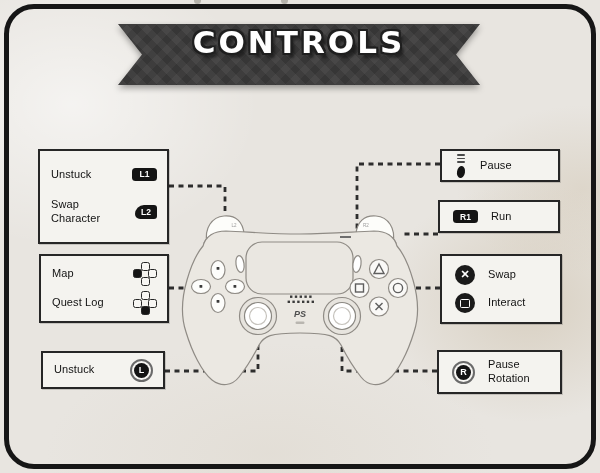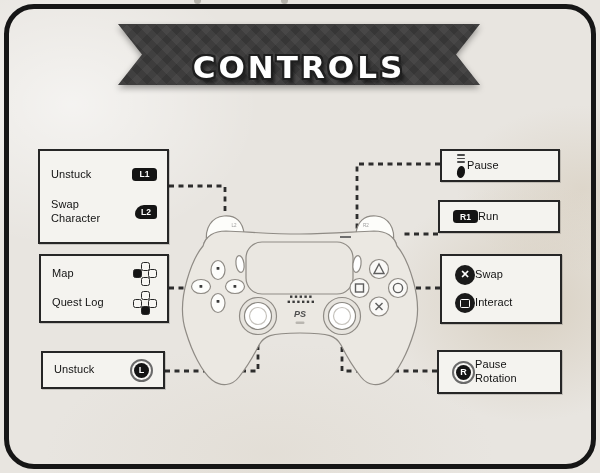--- a/index.html
+++ b/index.html
@@ -19,36 +19,36 @@
   }
   .artifact{position:absolute;top:0;height:4px;width:7px;background:#9a968f;opacity:.65;border-radius:0 0 4px 4px;}
   .banner-wrap{position:absolute;left:118px;top:24px;width:362px;height:61px;filter:drop-shadow(0 3px 3px rgba(0,0,0,0.35));}
   .banner{
     width:100%;height:100%;
     background-color:#3e3d3d;
     background-image:
       repeating-linear-gradient(45deg, rgba(255,255,255,0.05) 0 7px, transparent 7px 14px),
       repeating-linear-gradient(135deg, rgba(0,0,0,0.12) 0 7px, transparent 7px 14px);
     clip-path:polygon(0 0,100% 0,calc(100% - 24px) 50%,100% 100%,0 100%,24px 50%);
-    display:flex;align-items:flex-end;justify-content:center;
+    display:flex;align-items:flex-start;justify-content:center;
   }
   .banner-title{
     font-family:"DejaVu Sans",sans-serif;font-weight:bold;font-size:31px;letter-spacing:3px;color:#ffffff;
     text-shadow:-2px -2px 0 #1f1f1f,2px -2px 0 #1f1f1f,-2px 2px 0 #1f1f1f,2px 2px 0 #1f1f1f,
       0 -2px 0 #1f1f1f,0 2px 0 #1f1f1f,-2px 0 0 #1f1f1f,2px 0 0 #1f1f1f,4px 5px 3px rgba(0,0,0,0.45);
   }
   .overlay{position:absolute;left:0;top:0;}
   .cbox{
     position:absolute;box-sizing:border-box;border:2.5px solid #262626;background:#f4f3ef;
     display:flex;flex-direction:column;justify-content:space-evenly;
     box-shadow:1px 1px 0 rgba(0,0,0,0.15);
   }
   .crow{display:flex;align-items:center;}
   .crow.left{justify-content:space-between;padding:0 10px 0 11px;}
-  .crow.right{justify-content:flex-start;padding-left:13px;}
+  .crow.right{justify-content:flex-start;gap:13px;padding-left:13px;}
   .clabel{font-size:11px;font-weight:500;color:#121212;line-height:1.25;letter-spacing:0.1px;}
   .badge{
     min-width:21px;height:13px;padding:0 2px;background:#141414;color:#fff;border-radius:3.5px;
     display:inline-flex;align-items:center;justify-content:center;
     font-size:8.5px;font-weight:bold;flex:0 0 auto;
   }
   .badge.l2{min-width:18px;height:14px;border-radius:9px 3px 3px 5px;}
   .dpad{position:relative;width:24px;height:24px;flex:0 0 auto;}
   .dpad i{position:absolute;width:9px;height:9px;box-sizing:border-box;background:#f7f6f3;border:1.6px solid #262626;border-radius:2.5px;}
   .dpad .up{left:7.5px;top:0;}  .dpad .dn{left:7.5px;bottom:0;}

